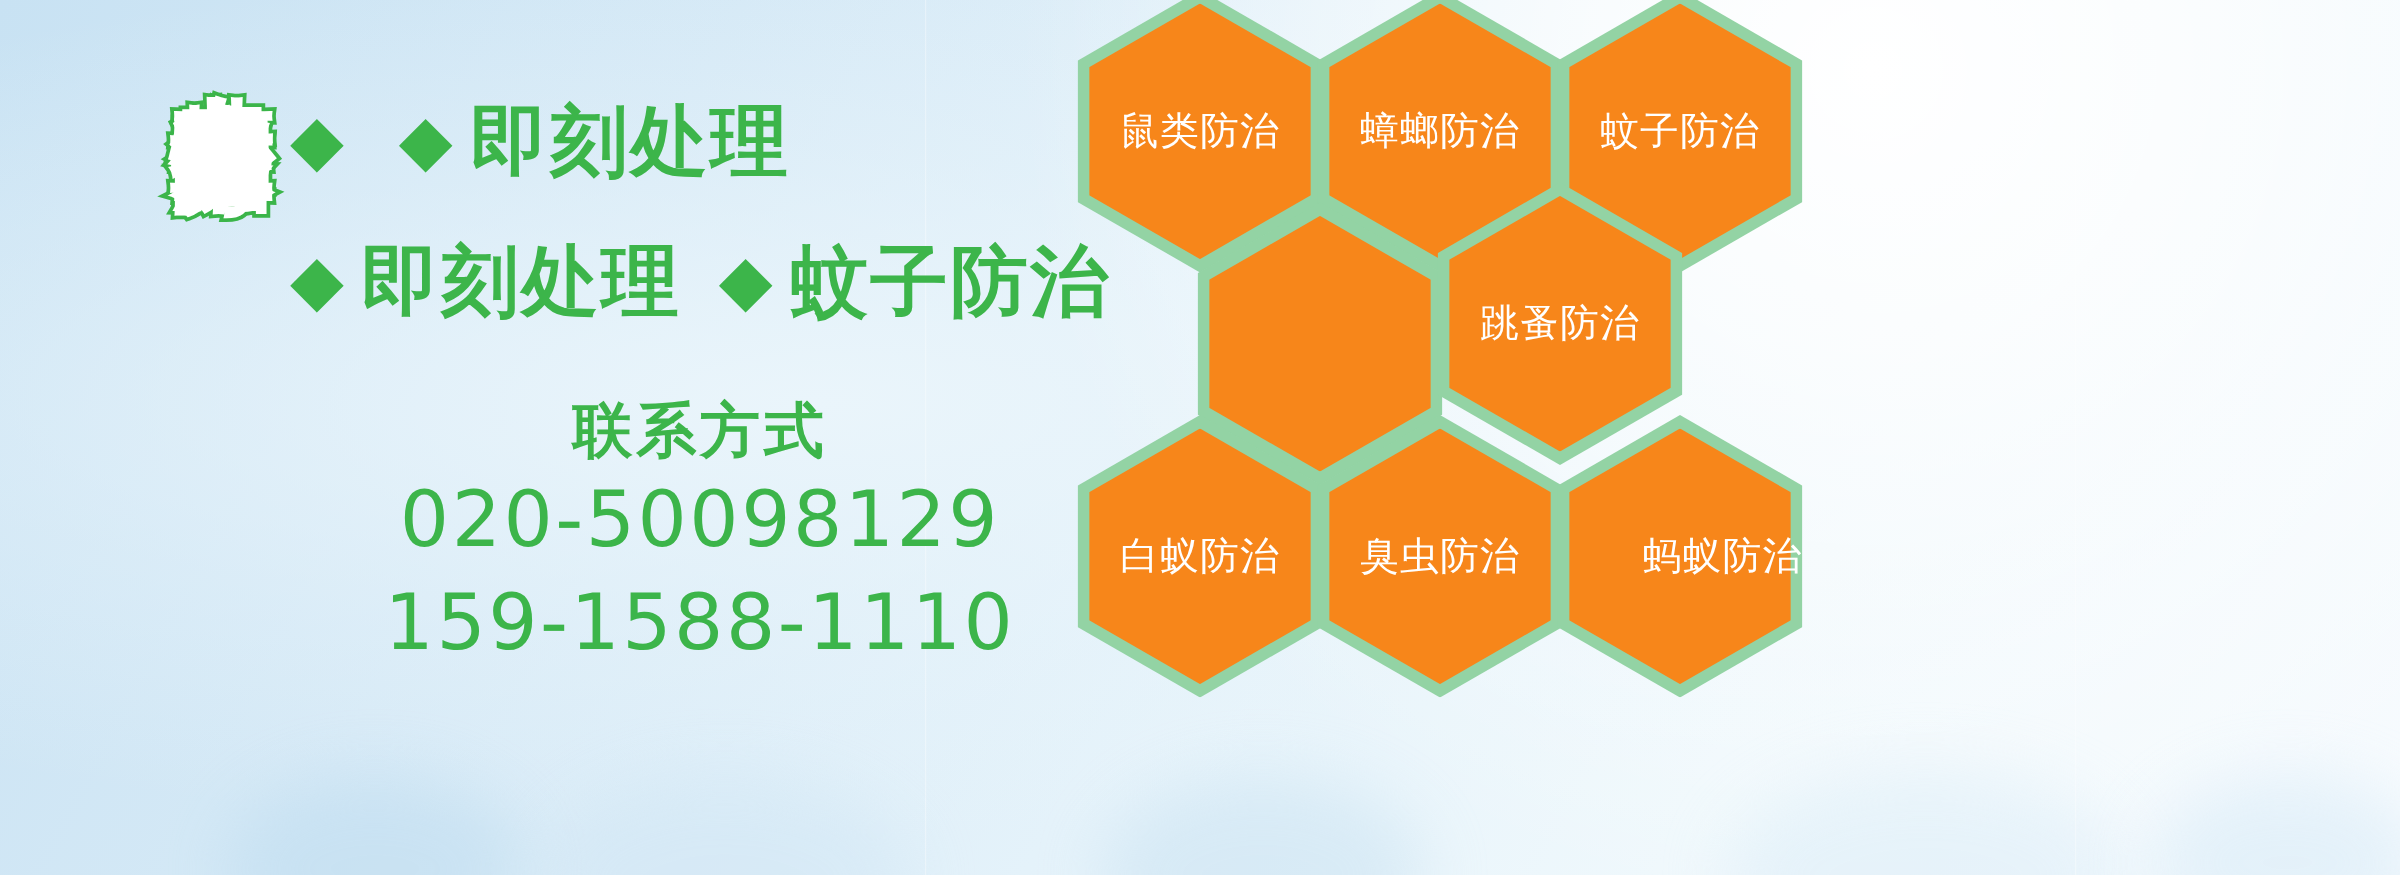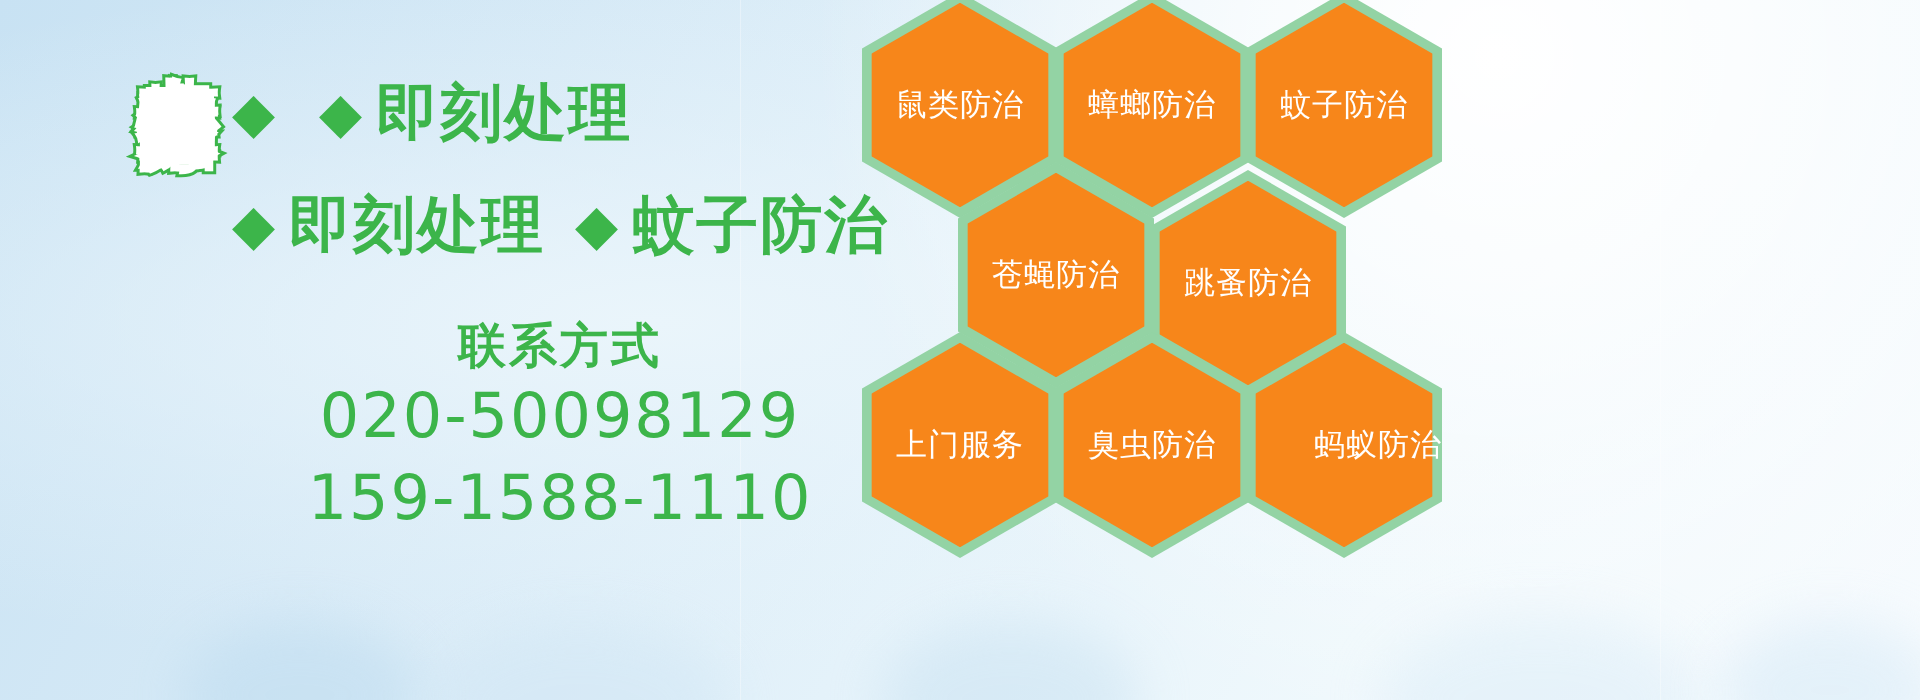--- a/index.html
+++ b/index.html
@@ -138,32 +138,31 @@
     </div>
     <div class="hex" style="left:390px;top:14px;">
       <span class="shape-outer"></span>
       <span class="shape-inner"></span>
       <span class="hex-label">蚊子防治</span>
     </div>
 
     <div class="hex" style="left:102px;top:184px;">
       <span class="shape-outer"></span>
       <span class="shape-inner"></span>
-      <span class="hex-label">苍蝇防治</span>
     </div>
-    <div class="hex" style="left:294px;top:192px;">
+    <div class="hex" style="left:294px;top:168px;">
       <span class="shape-outer"></span>
       <span class="shape-inner"></span>
       <span class="hex-label">跳蚤防治</span>
     </div>
 
     <div class="hex" style="left:6px;  top:354px;">
       <span class="shape-outer"></span>
       <span class="shape-inner"></span>
-      <span class="hex-label">上门服务</span>
+      <span class="hex-label">白蚁防治</span>
     </div>
     <div class="hex" style="left:198px;top:354px;align-items:center;">
       <span class="shape-outer"></span>
       <span class="shape-inner"></span>
       <span class="hex-label">臭虫防治</span>
     </div>
     <div class="hex" style="left:390px;top:354px;justify-content:flex-end;">
       <span class="shape-outer"></span>
       <span class="shape-inner"></span>
       <span class="hex-label">蚂蚁防治</span>

